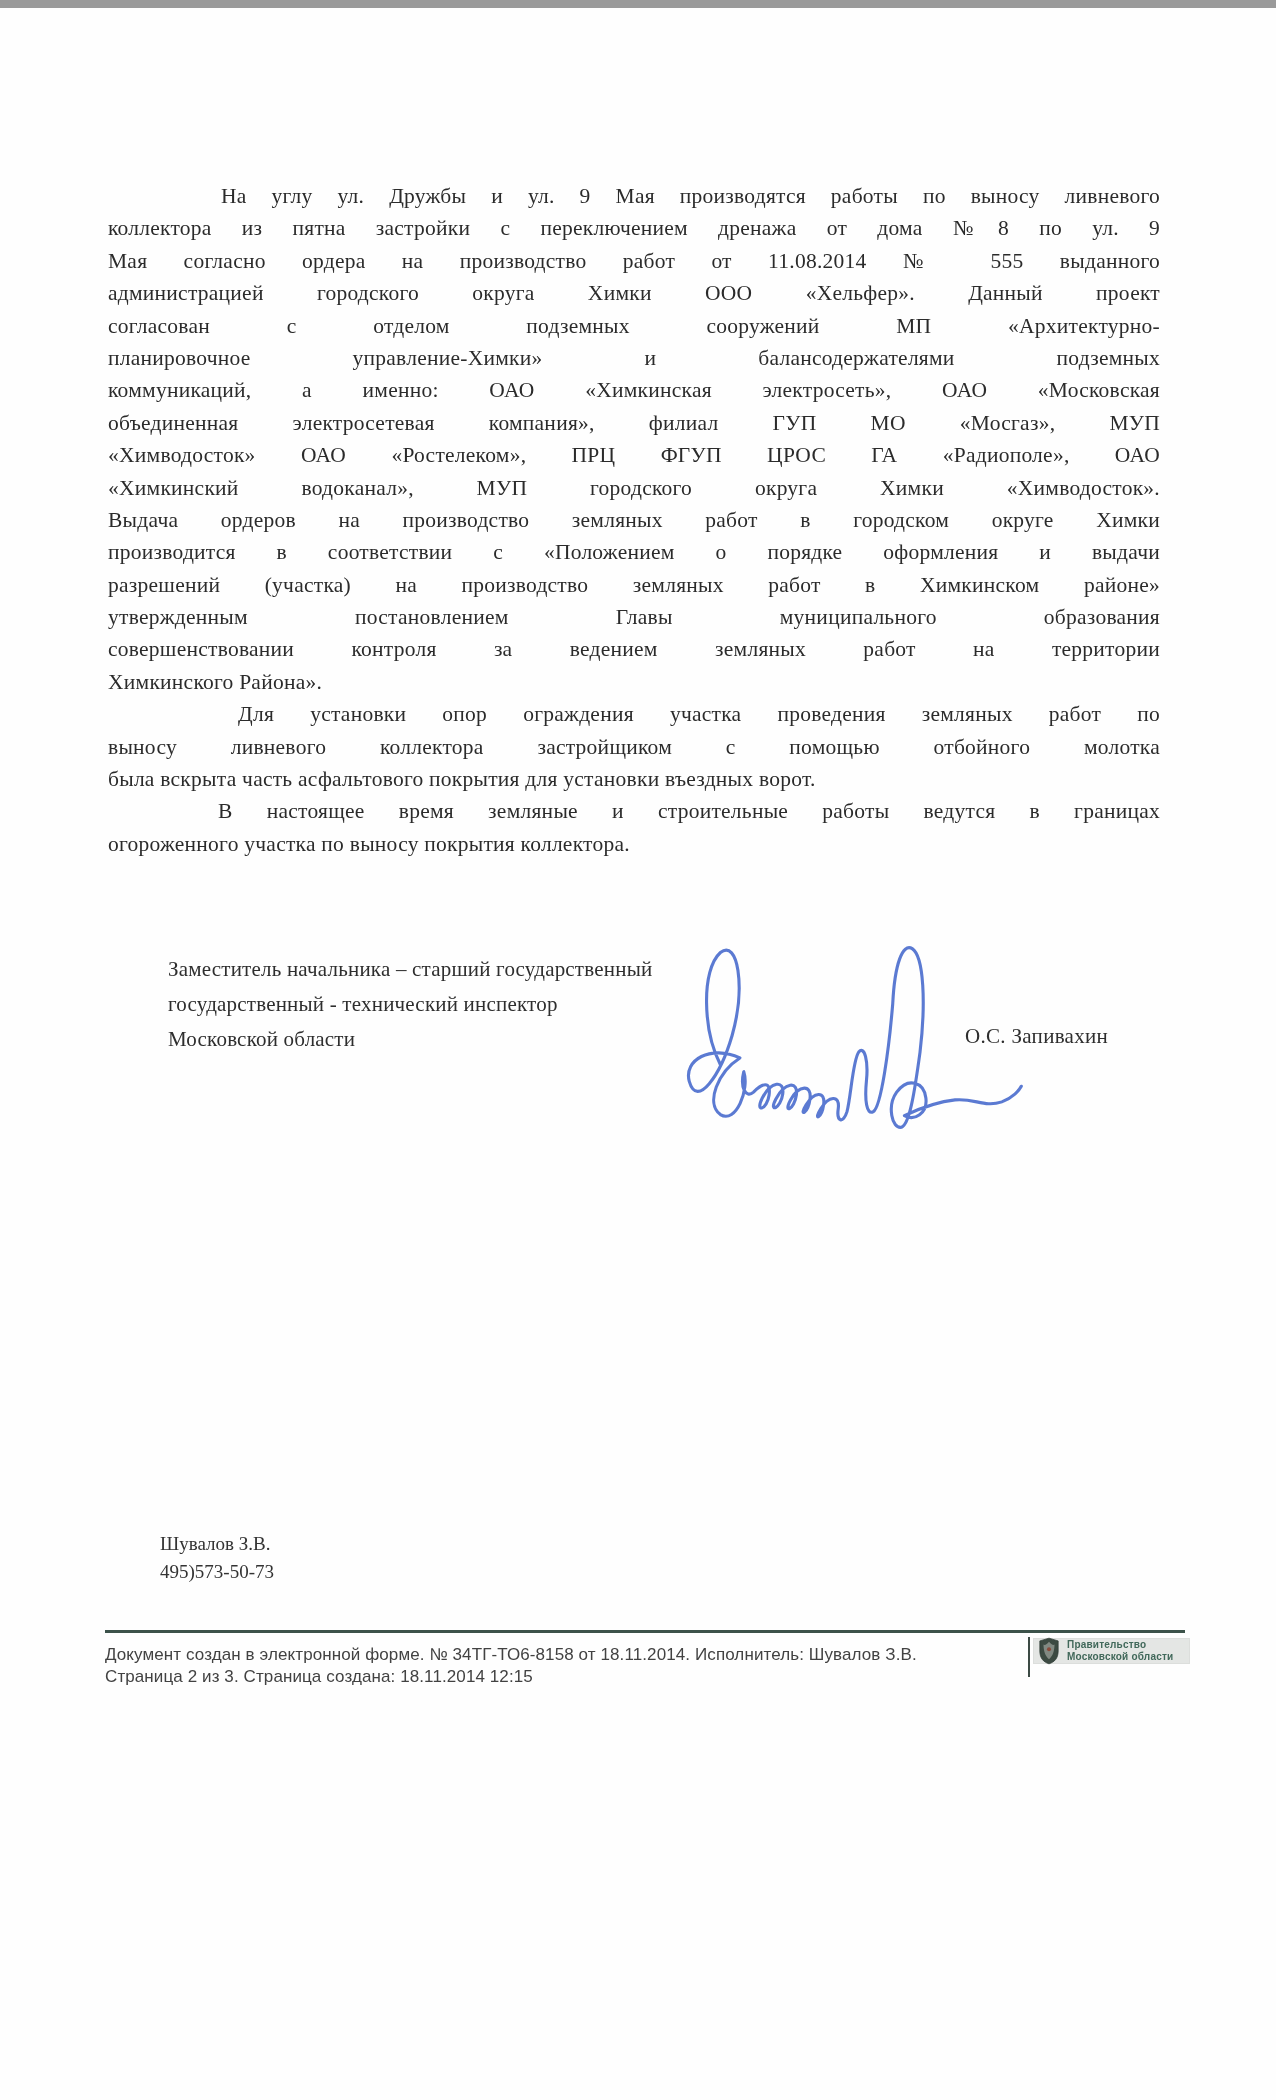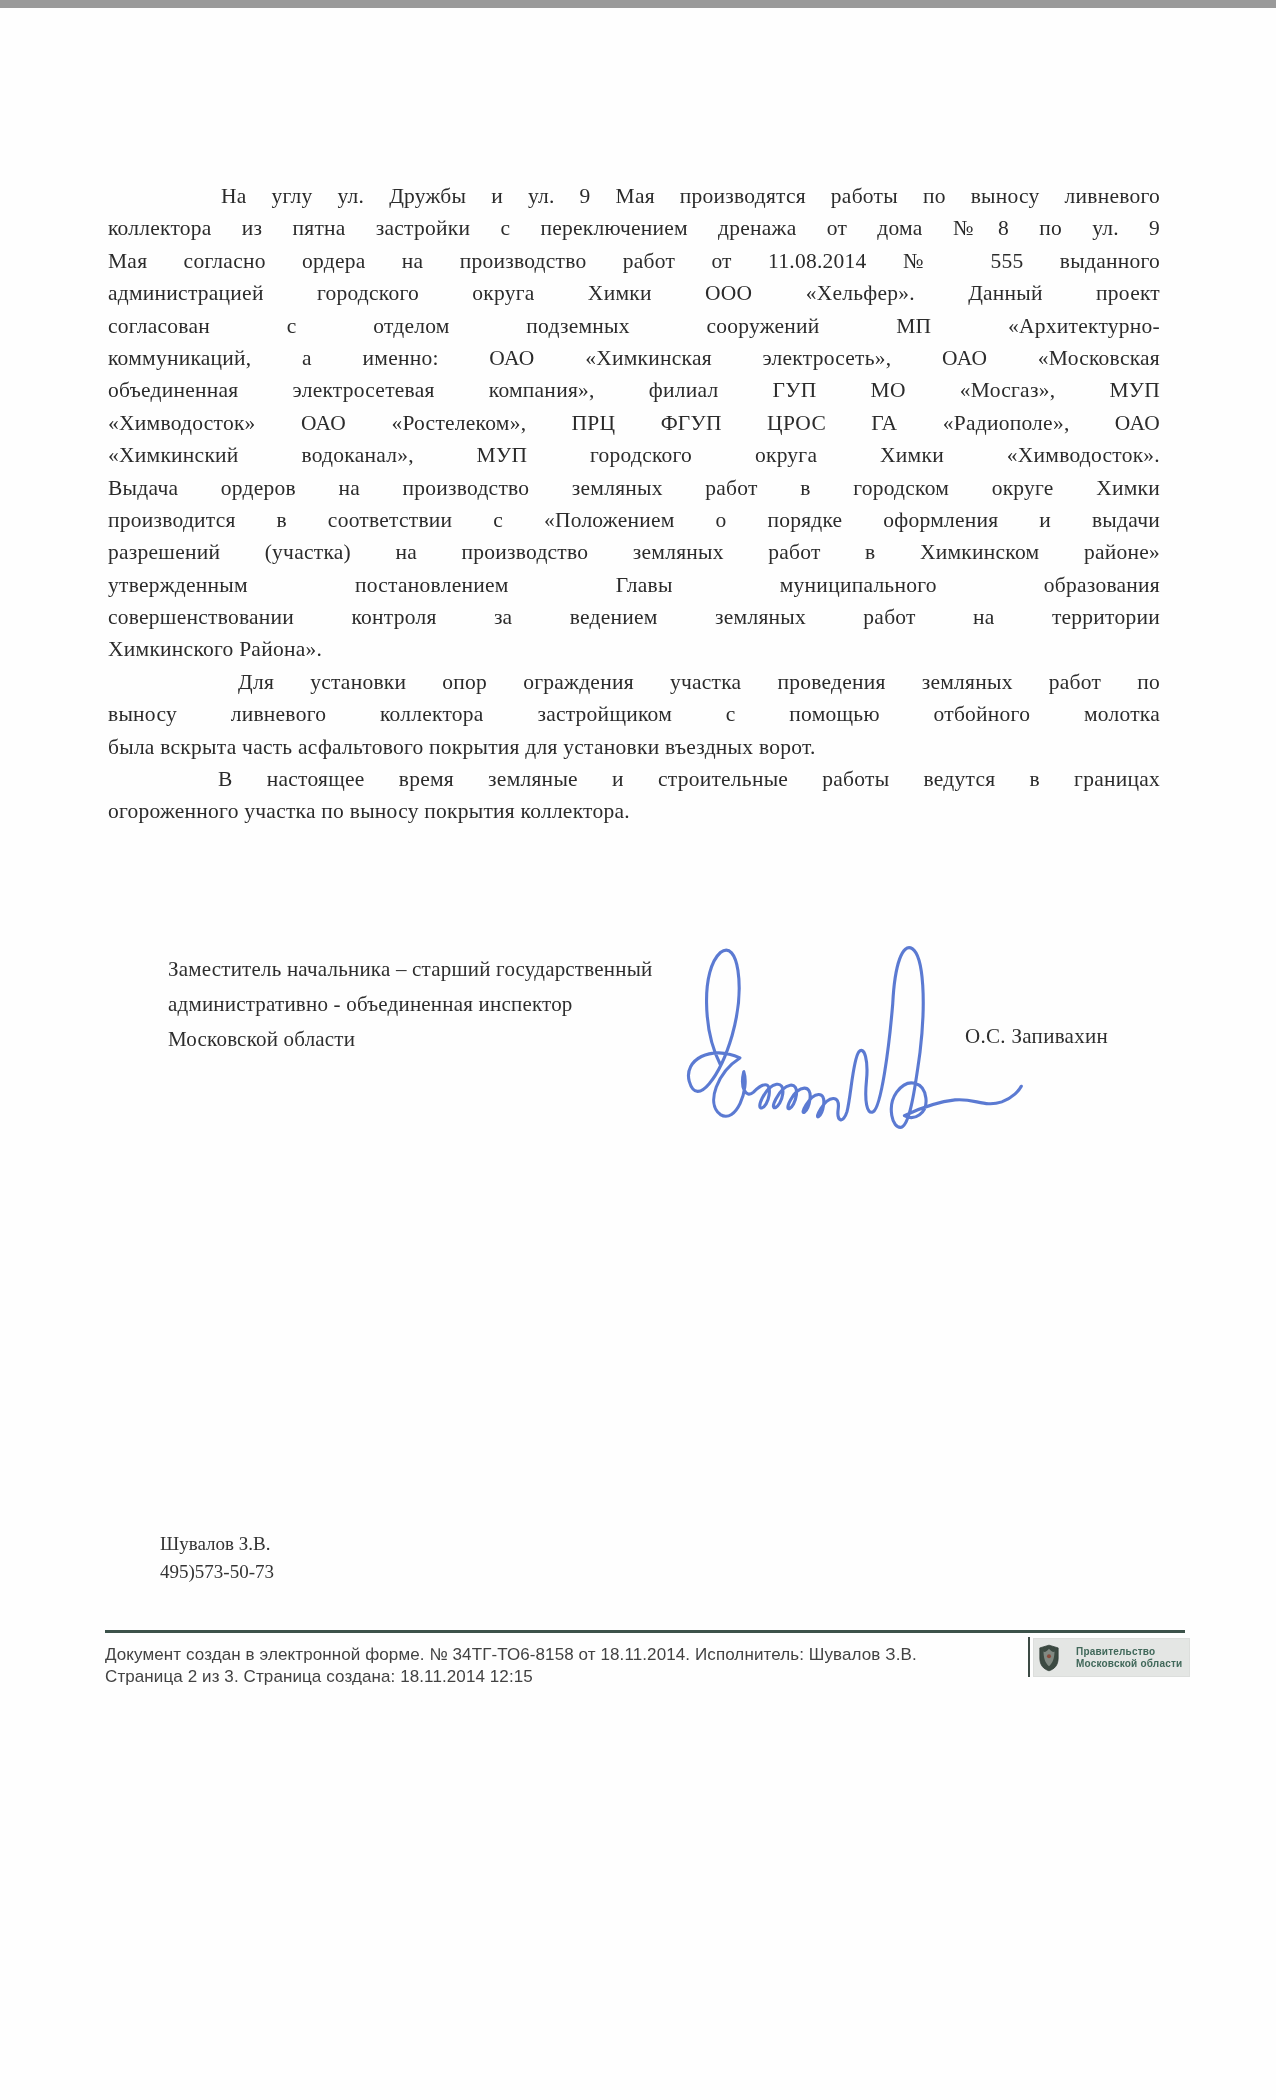--- a/index.html
+++ b/index.html
@@ -50,22 +50,22 @@
   #footer-text{
     position:absolute;left:105px;top:1636px;width:900px;
     font-family:"Liberation Sans","DejaVu Sans",sans-serif;
     font-size:17px;line-height:22px;color:#424242;letter-spacing:0.1px;
   }
   
   #stamp-divider{
     position:absolute;left:1028px;top:1629px;width:2px;height:40px;
   }
   #stamp-box{
-    position:absolute;left:1033px;top:1630px;width:157px;height:39px;
-    display:flex;align-items:center;gap:16px;padding-left:5px;box-sizing:border-box;
+    position:absolute;left:1033px;top:1630px;width:157px;height:26px;
+    display:flex;align-items:center;gap:7px;padding-left:5px;box-sizing:border-box;
     background:#e4e6e4;
     box-shadow:inset 0 0 0 1px rgba(0,0,0,0.03);
   }
   #stamp-box .stamp-text{
     font-family:"Liberation Sans","DejaVu Sans",sans-serif;
     font-size:10px;line-height:12px;font-weight:600;
     letter-spacing:0.2px;
   }
   .coa{width:22px;height:28px;flex:0 0 auto;}
 </style>
@@ -73,40 +73,41 @@
 <body>
 
 <div id="page">
 
   <div id="body-text" style="color: rgb(43, 43, 43);">
       <div class="bline" style="text-indent: 113px;">На углу ул. Дружбы и ул. 9 Мая производятся работы по выносу ливневого</div>
       <div class="bline">коллектора из пятна застройки с переключением дренажа от дома №8 по ул. 9</div>
       <div class="bline">Мая согласно ордера на производство работ от 11.08.2014 № 555 выданного</div>
       <div class="bline">администрацией городского округа Химки ООО «Хельфер». Данный проект</div>
       <div class="bline">согласован с отделом подземных сооружений МП «Архитектурно-</div>
+      <div class="bline">планировочное управление-Химки» и балансодержателями подземных</div>
       <div class="bline">коммуникаций, а именно: ОАО «Химкинская электросеть», ОАО «Московская</div>
       <div class="bline">объединенная электросетевая компания», филиал ГУП МО «Мосгаз», МУП</div>
       <div class="bline">«Химводосток» ОАО «Ростелеком», ПРЦ ФГУП ЦРОС ГА «Радиополе», ОАО</div>
       <div class="bline">«Химкинский водоканал», МУП городского округа Химки «Химводосток».</div>
       <div class="bline">Выдача ордеров на производство земляных работ в городском округе Химки</div>
       <div class="bline">производится в соответствии с «Положением о порядке оформления и выдачи</div>
       <div class="bline">разрешений (участка) на производство земляных работ в Химкинском районе»</div>
       <div class="bline">утвержденным постановлением Главы муниципального образования</div>
       <div class="bline">совершенствовании контроля за ведением земляных работ на территории</div>
       <div class="bline last">Химкинского Района».</div>
       <div class="bline" style="text-indent: 130px;">Для установки опор ограждения участка проведения земляных работ по</div>
       <div class="bline">выносу ливневого коллектора застройщиком с помощью отбойного молотка</div>
       <div class="bline last">была вскрыта часть асфальтового покрытия для установки въездных ворот.</div>
       <div class="bline" style="text-indent: 110px;">В настоящее время земляные и строительные работы ведутся в границах</div>
       <div class="bline last">огороженного участка по выносу покрытия коллектора.</div>
     </div>
 
   <div id="sig-block">
       <div>Заместитель начальника  –  старший государственный</div>
-      <div>административно - объединенная инспектор</div>
+      <div>государственный - технический инспектор</div>
       <div>Московской области</div>
     </div>
 
   <div id="signer-name">О.С. Запивахин</div>
 
   <svg id="signature-svg" viewBox="0 0 380 210" preserveAspectRatio="none" aria-hidden="true">
     <path id="sig-path" fill="none" stroke="#4d6fce" stroke-width="3.2" stroke-linecap="round" stroke-linejoin="round" opacity="0.92" d="M 60,135
          C 42,100 40,38 60,20
          C 78,6 86,55 72,105
          C 60,146 36,180 28,152

